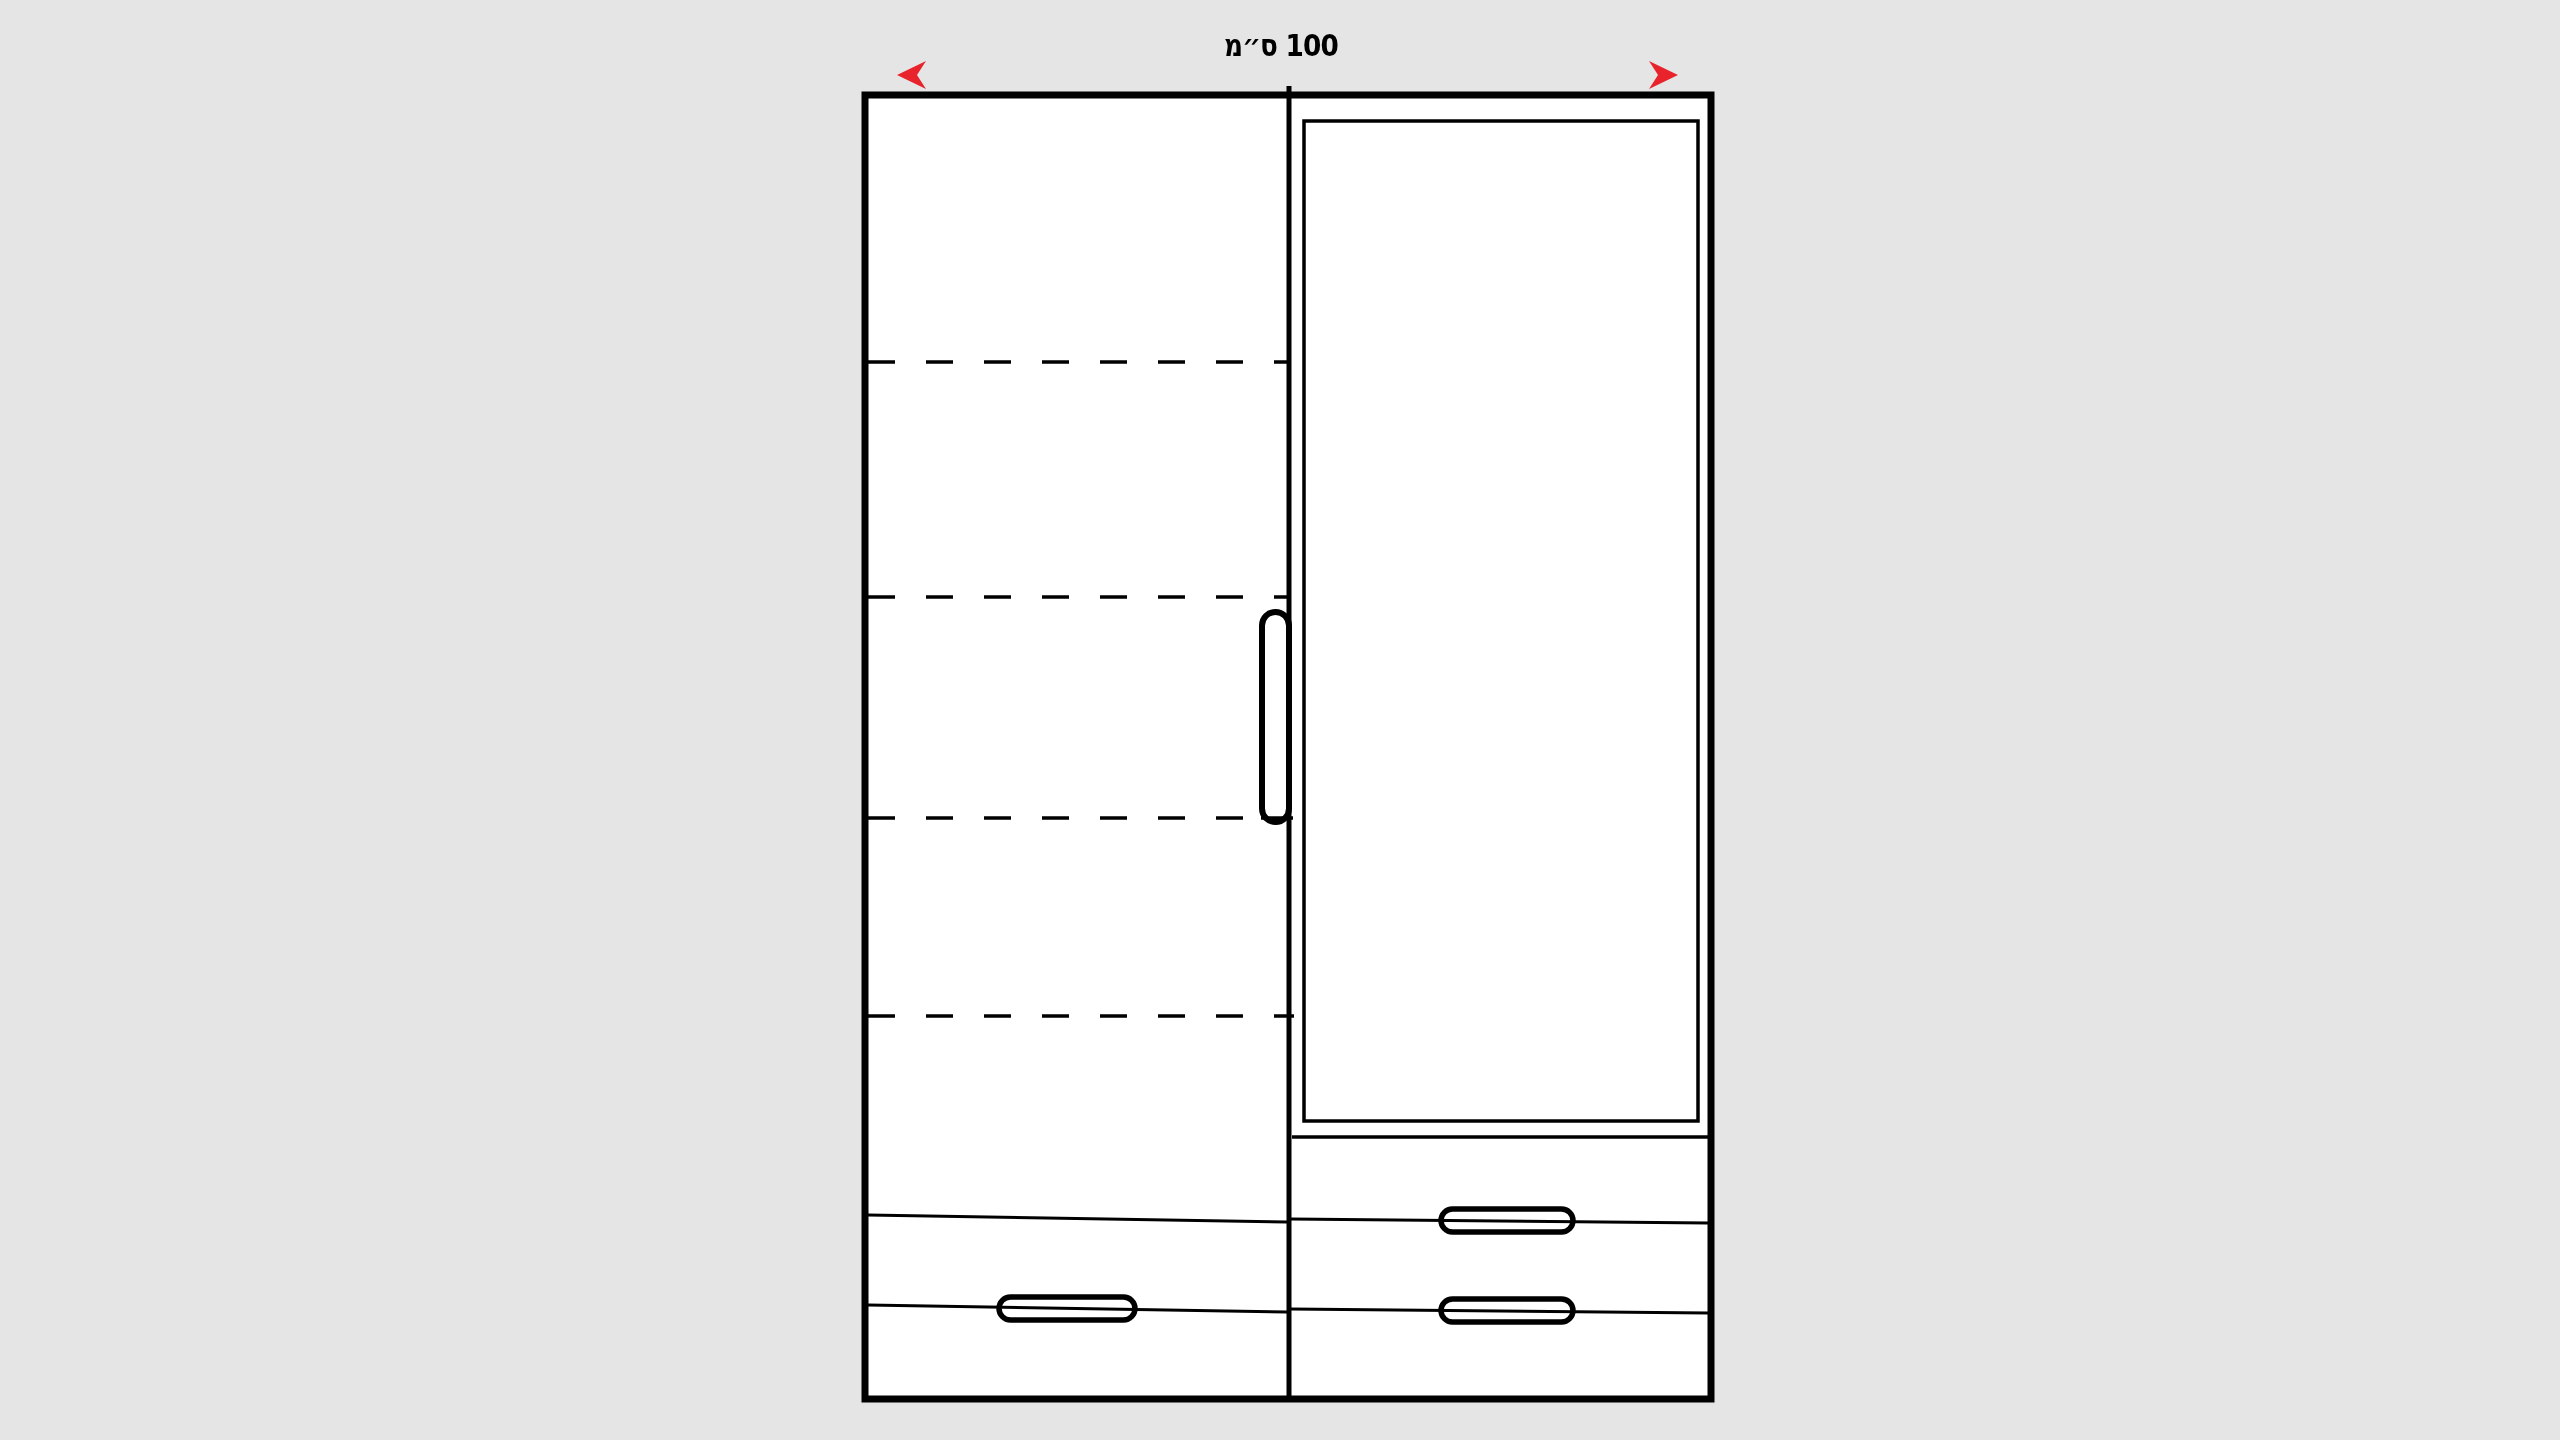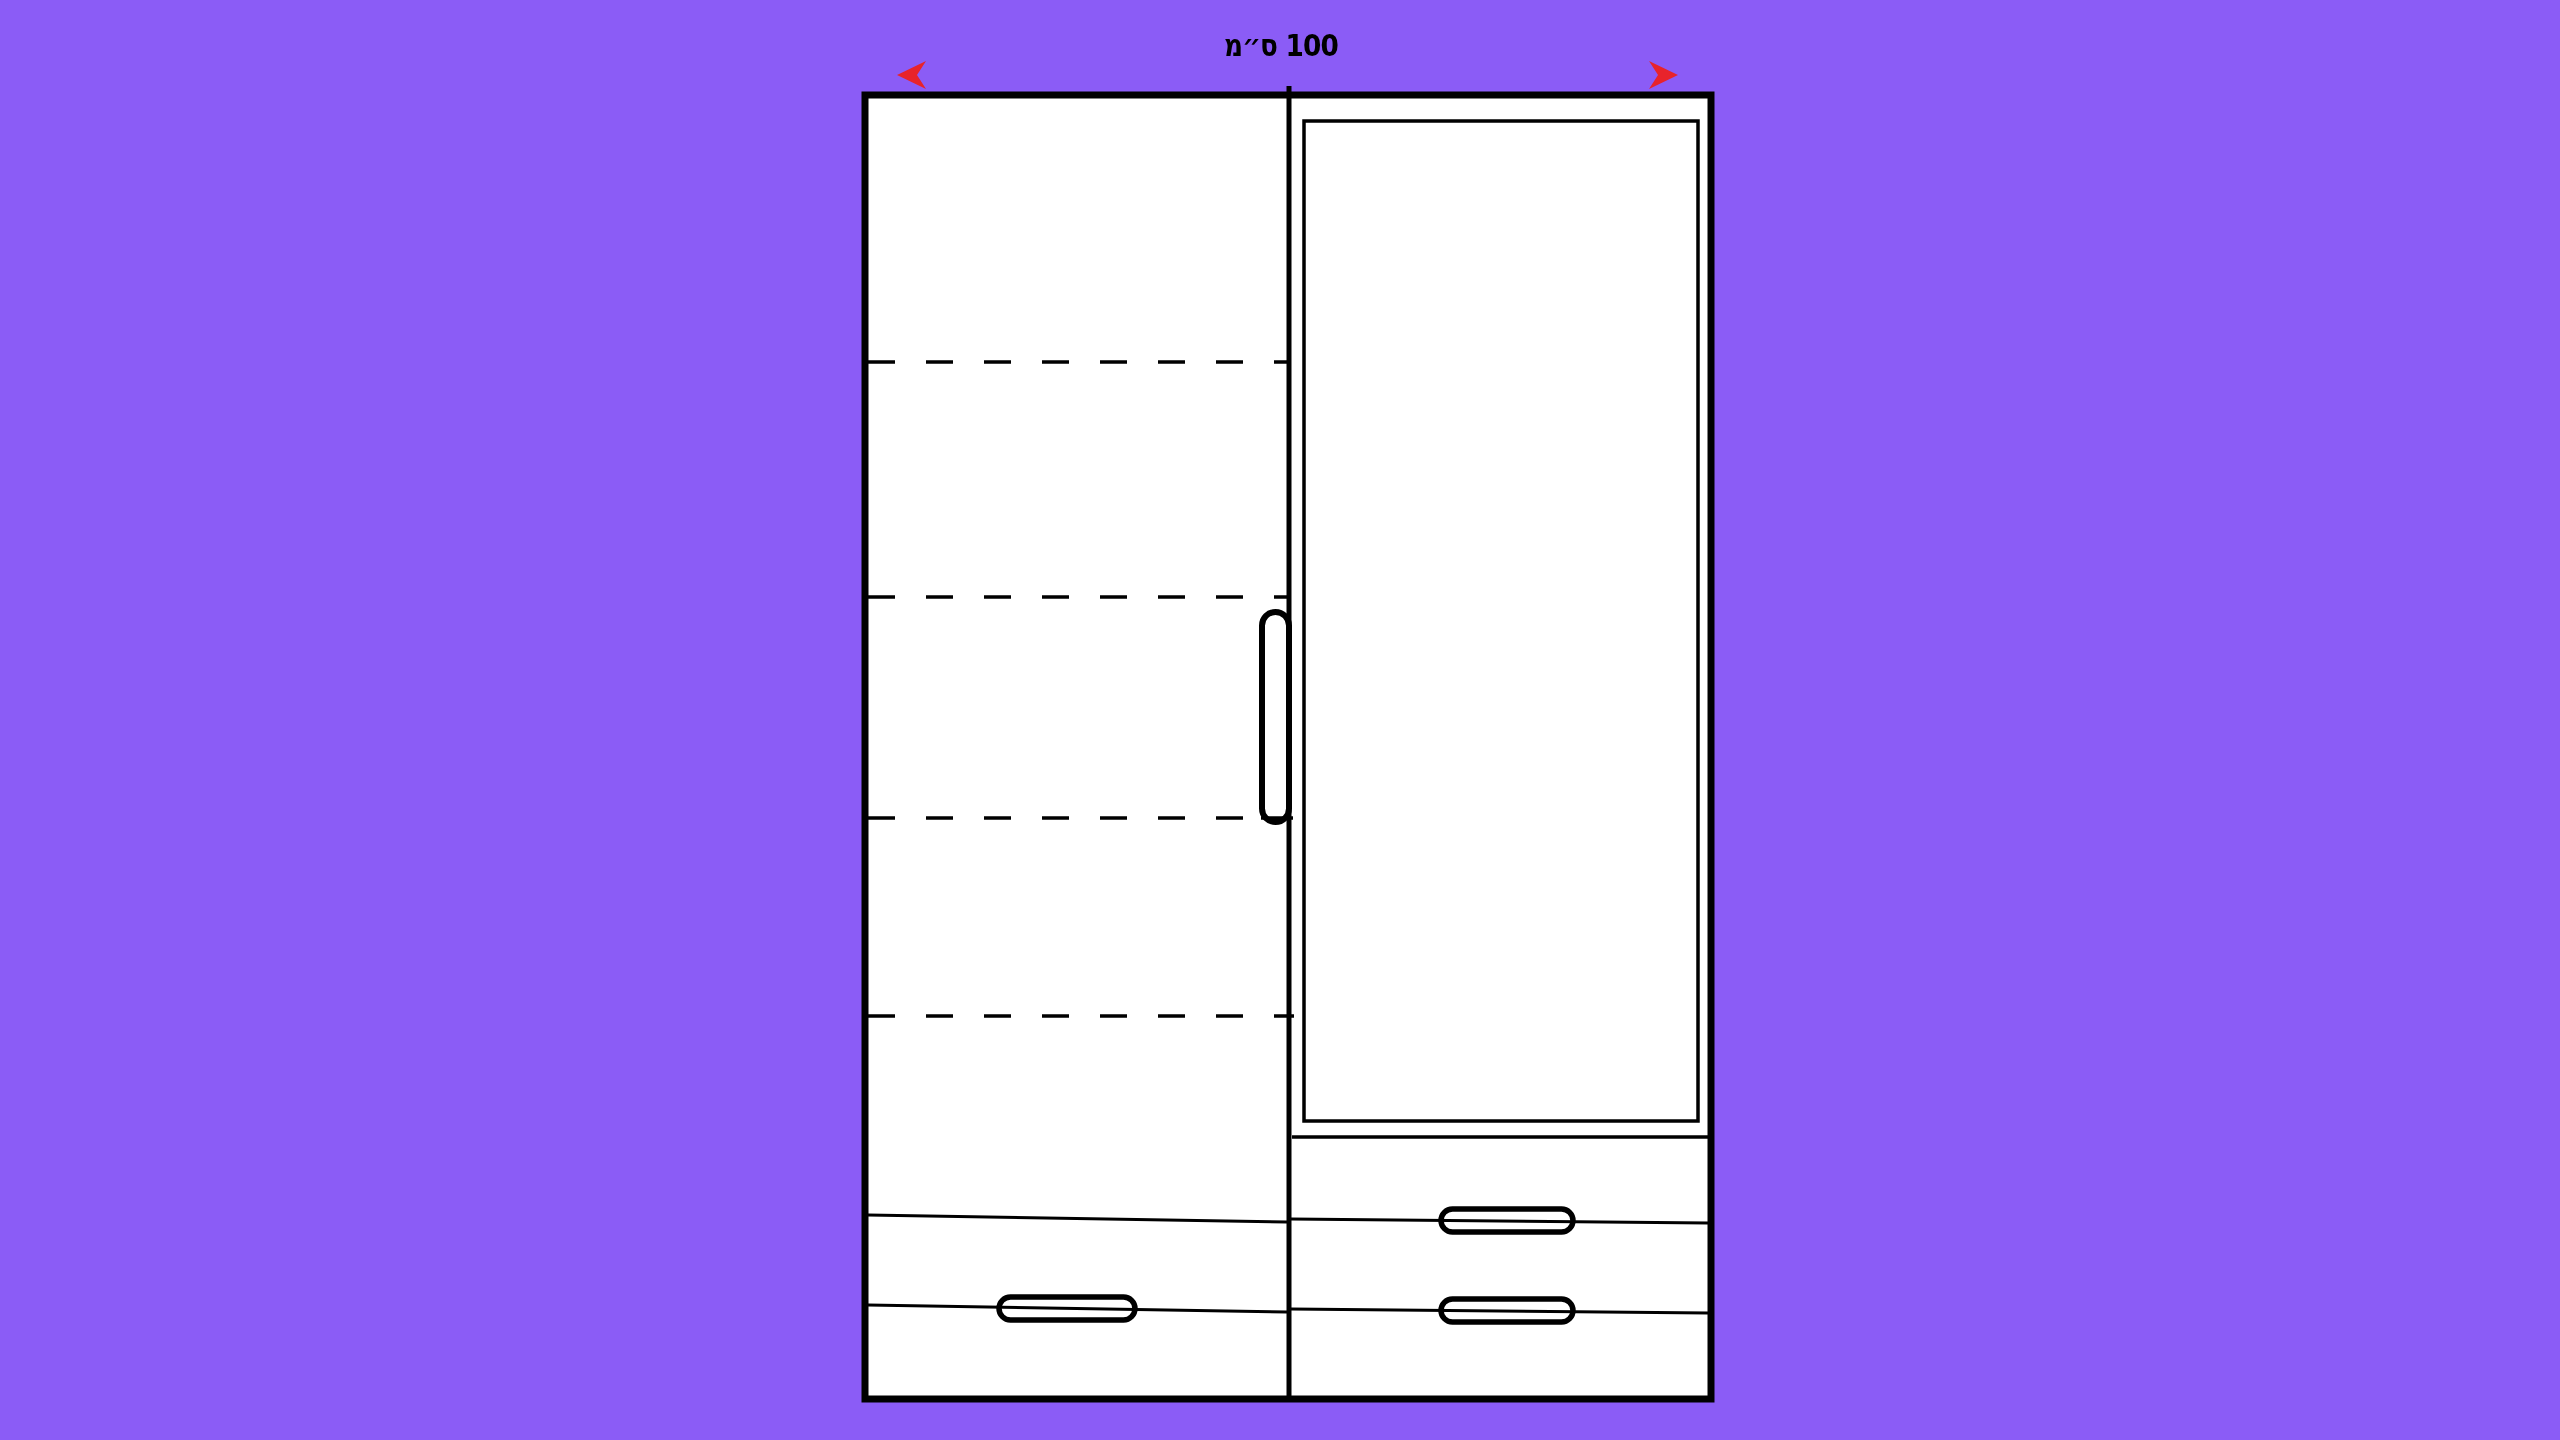--- a/index.html
+++ b/index.html
@@ -8,21 +8,21 @@
     width: 2560px;
     height: 1440px;
     background: #ffffff;
     font-family: "DejaVu Sans", "Liberation Sans", sans-serif;
   }
   .canvas {
     position: relative;
     width: 2560px;
     height: 1440px;
     overflow: hidden;
-    background: #8b5cf6;
+    background: #e5e5e5;
   }
   .drawing-svg {
     position: absolute;
     left: 0;
     top: 0;
     width: 2560px;
     height: 1440px;
   }
   .dim-label {
     position: absolute;

